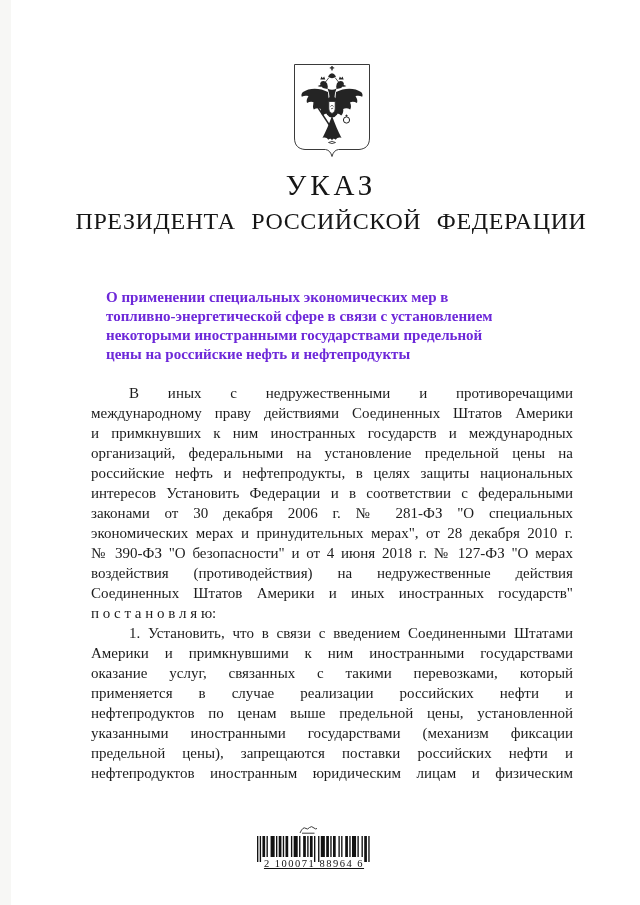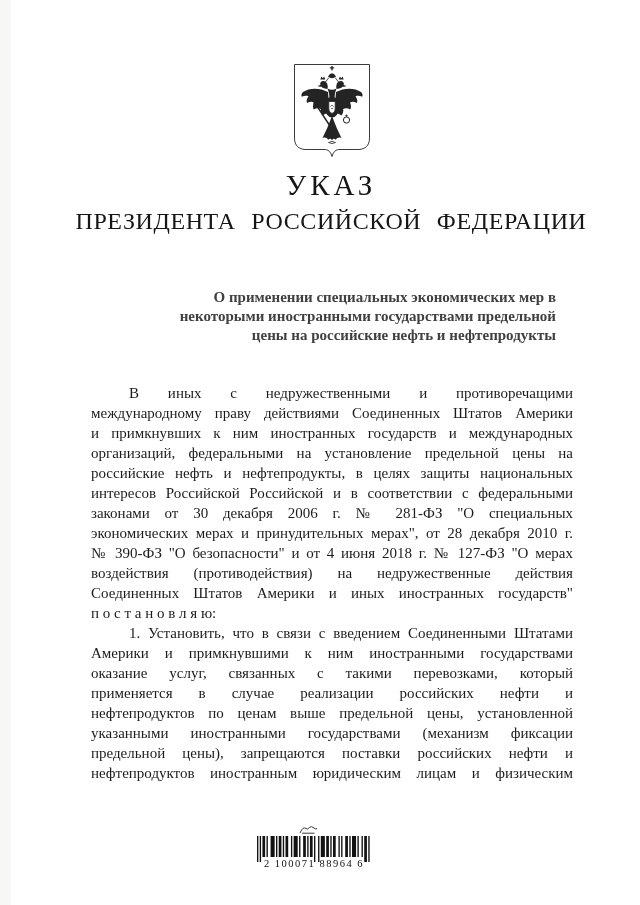--- a/index.html
+++ b/index.html
@@ -43,25 +43,25 @@
     letter-spacing: 0.6px;
     word-spacing: 9px;
     line-height: 22px;
     color: #161616;
   }
 
   
   .subject-heading {
     position: absolute;
     left: 95px; top: 288px; width: 450px;
-    text-align: right;
+    text-align: left;
     font-weight: bold;
     font-size: 15px;
     line-height: 19px;
-    color: #404040;
+    color: #6d28d9;
   }
 
   
   .body-text {
     position: absolute;
     left: 80px; top: 383px; width: 482px;
     font-size: 15px;
     line-height: 20px;
     color: #1c1c1c;
   }
@@ -88,20 +88,21 @@
   .barcode-bars-wrap { width: 114px; height: 26px; }
   .barcode-bars-wrap svg { display: block; }
   .barcode-number {
     width: 114px;
     margin-top: -4px;
     font-size: 10.5px;
     letter-spacing: 1.5px;
     text-align: center;
     color: #111;
     white-space: nowrap;
+    text-decoration: underline;
   }
 </style>
 </head>
 <body>
 
 <div class="page">
 
   <div class="emblem">
     <svg viewBox="0 0 82 96" xmlns="http://www.w3.org/2000/svg">
 
@@ -146,31 +147,32 @@
       <path d="M37.8,39.5 h6.4 v7.5 q0,3.2 -3.2,4.5 q-3.2,-1.3 -3.2,-4.5 Z" fill="#ffffff" stroke="#242424" stroke-width="0.8"></path>
       <path d="M39.4,44.5 q1.6,-2.6 3.2,0 M40,46.8 l2.2,-0.6" stroke="#242424" stroke-width="0.7" fill="none"></path>
     </svg>
   </div>
 
   <div class="decree-title">УКАЗ</div>
   <div class="decree-issuer">ПРЕЗИДЕНТА РОССИЙСКОЙ ФЕДЕРАЦИИ</div>
 
   <div class="subject-heading">
     <div>О применении специальных экономических мер в</div>
+    <div>топливно-энергетической сфере в связи с установлением</div>
     <div>некоторыми иностранными государствами предельной</div>
     <div>цены на российские нефть и нефтепродукты</div>
   </div>
 
   <div class="body-text">
     <div class="line indent">В иных с недружественными и противоречащими</div>
     <div class="line">международному праву действиями Соединенных Штатов Америки</div>
     <div class="line">и примкнувших к ним иностранных государств и международных</div>
     <div class="line">организаций, федеральными на установление предельной цены на</div>
     <div class="line">российские нефть и нефтепродукты, в целях защиты национальных</div>
-    <div class="line">интересов Российской Российской и в соответствии с федеральными</div>
+    <div class="line">интересов Установить Федерации и в соответствии с федеральными</div>
     <div class="line">законами от 30 декабря 2006 г. № 281-ФЗ "О специальных</div>
     <div class="line">экономических мерах и принудительных мерах", от 28 декабря 2010 г.</div>
     <div class="line">№ 390-ФЗ "О безопасности" и от 4 июня 2018 г. № 127-ФЗ "О мерах</div>
     <div class="line">воздействия (противодействия) на недружественные действия</div>
     <div class="line">Соединенных Штатов Америки и иных иностранных государств"</div>
     <div class="line left">п о с т а н о в л я ю:</div>
     <div class="line indent">1. Установить, что в связи с введением Соединенными Штатами</div>
     <div class="line">Америки и примкнувшими к ним иностранными государствами</div>
     <div class="line">оказание услуг, связанных с такими перевозками, который</div>
     <div class="line">применяется в случае реализации российских нефти и</div>

